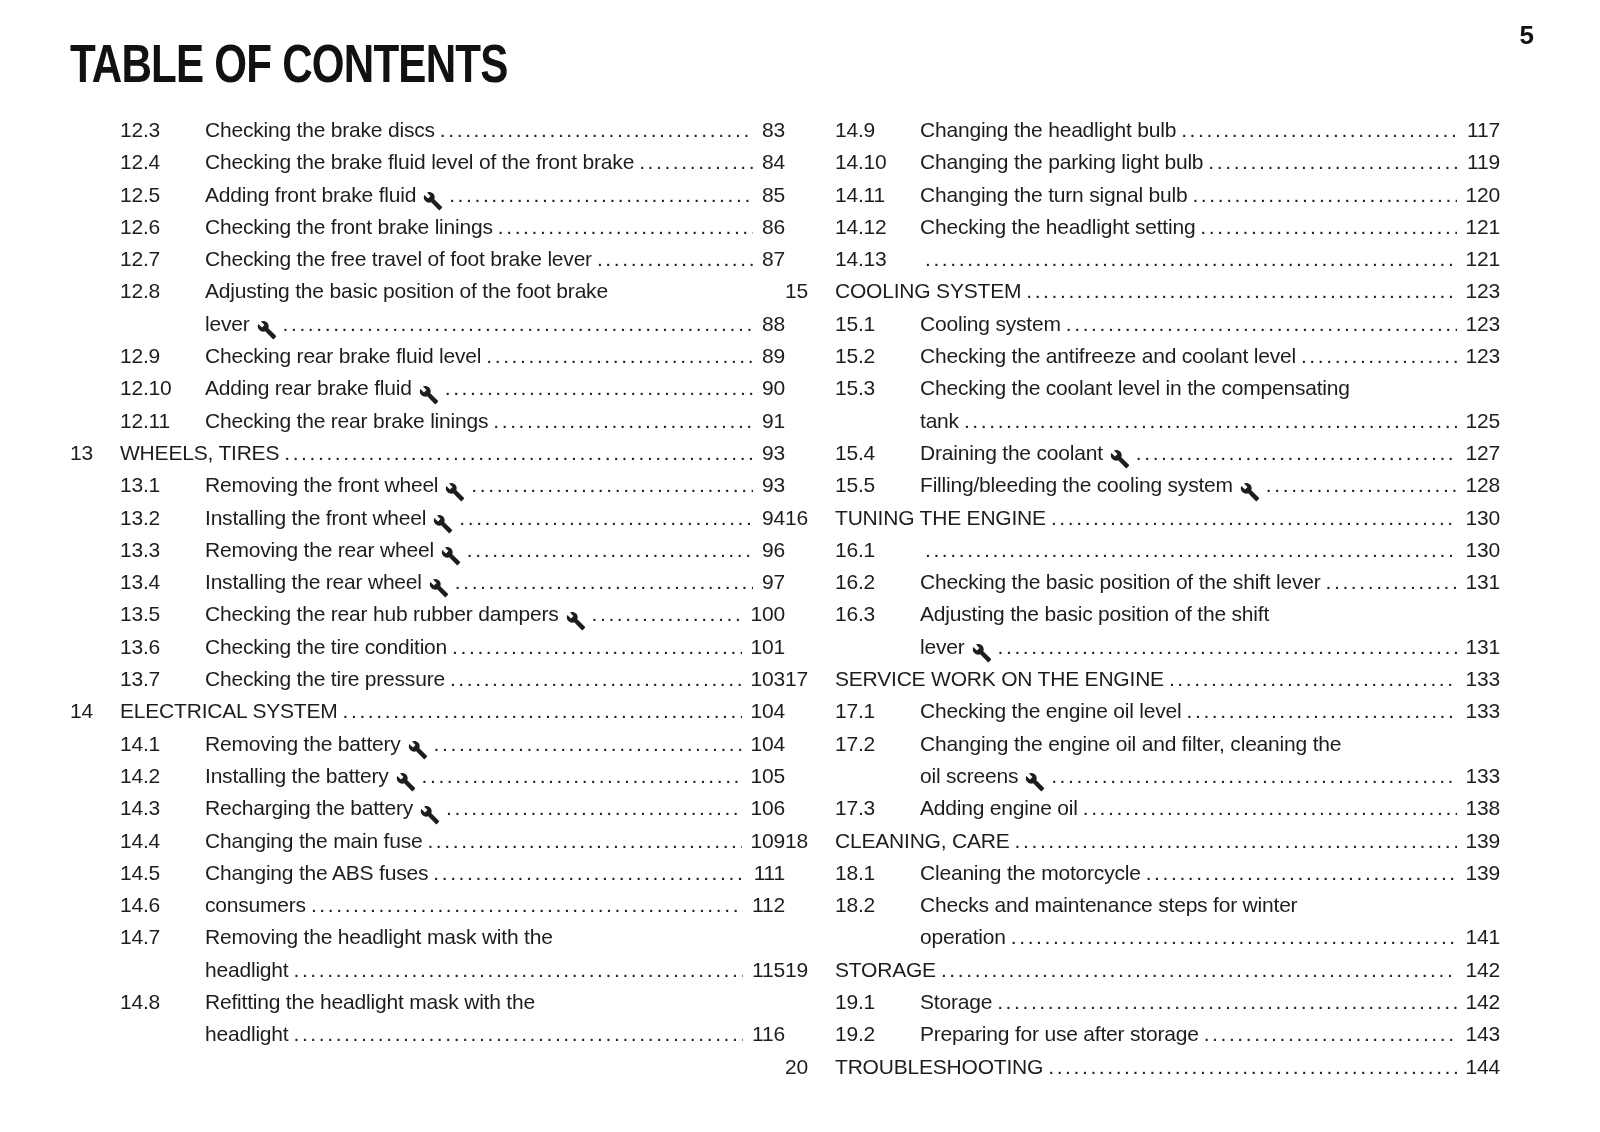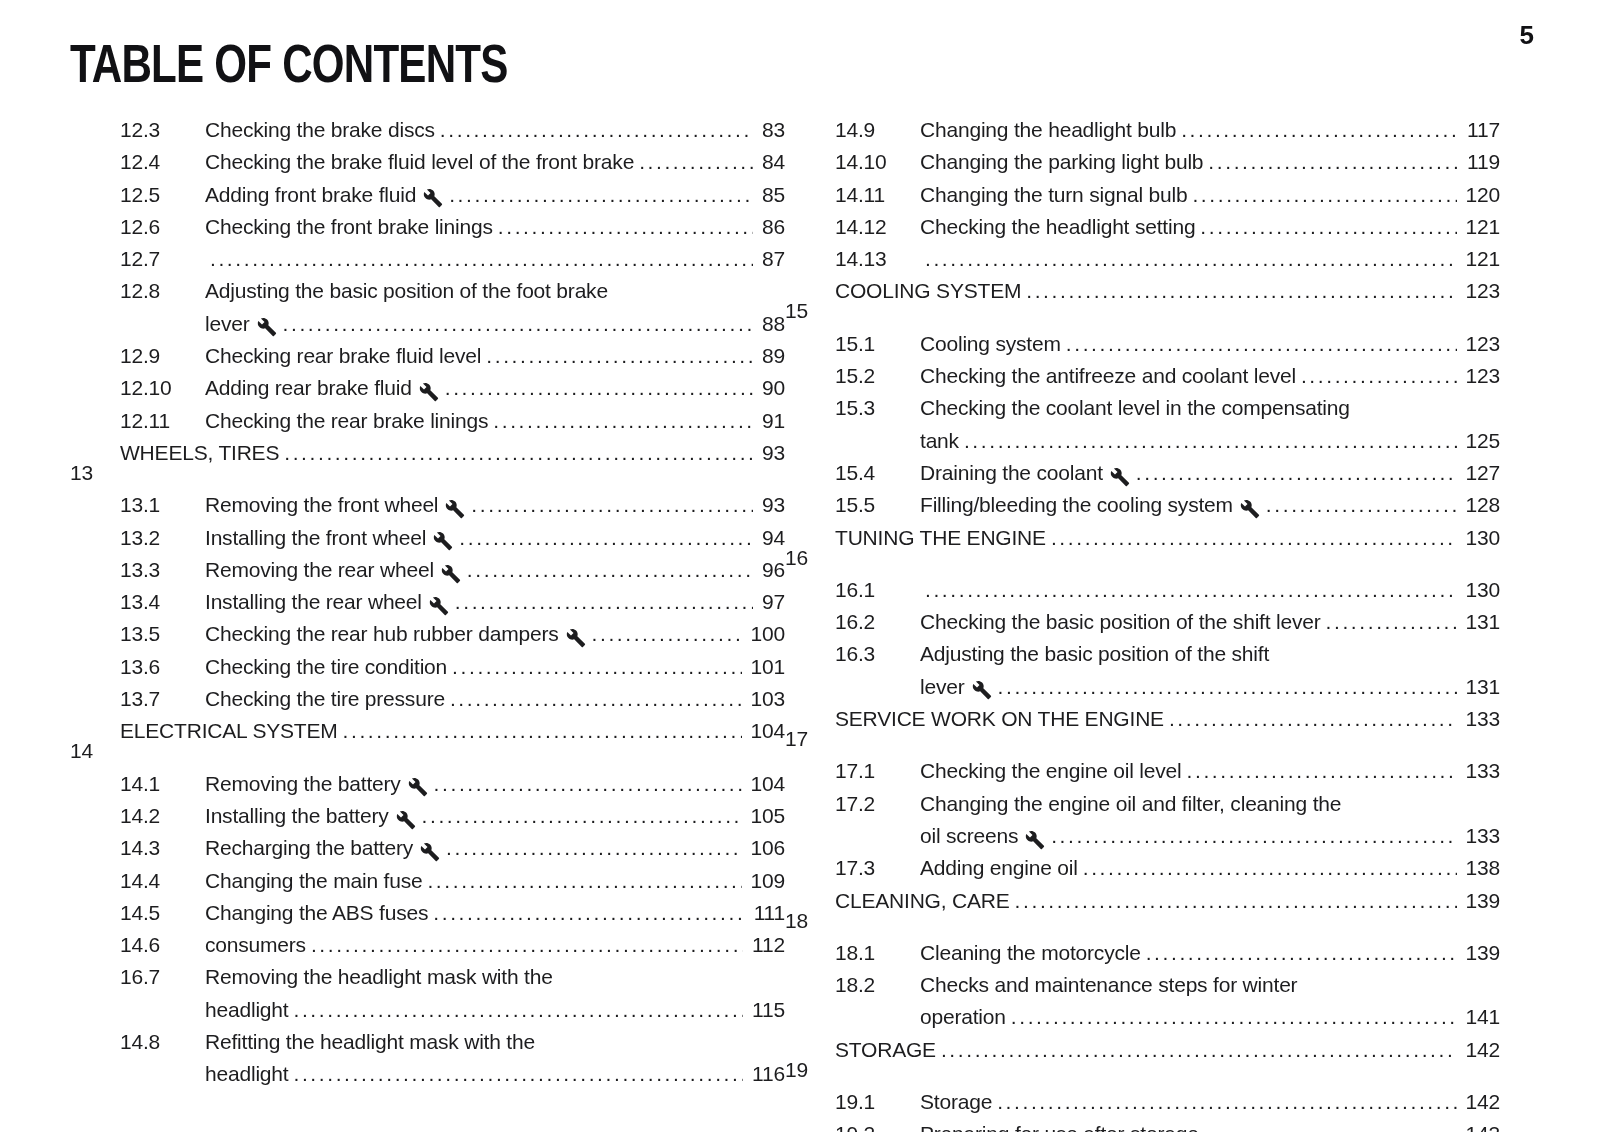--- a/index.html
+++ b/index.html
@@ -34,27 +34,27 @@
   }
 
   .columns {
     display: flex;
     padding: 24px 100px 0 70px;
   }
   .toc-col { flex: 1 1 0; min-width: 0; }
 
   .row { display: flex; font-size: 21px; line-height: 32.3px; letter-spacing: -0.2px; }
   .row .num { flex: 0 0 auto; white-space: nowrap; }
-  .row.chapter .num { width: 50px; margin-top: 20px; }
+  .row.chapter .num { width: 50px; }
   .row.sub { padding-left: 50px; }
   .row.sub .num { width: 85px; }
   .row .body { flex: 1 1 auto; min-width: 0; }
 
   .wrapline { white-space: nowrap; }
-  .lastline { display: flex; align-items: center; }
+  .lastline { display: flex; align-items: flex-end; }
   .lastline .t { flex: 0 0 auto; white-space: nowrap; }
   .leader {
     flex: 1 1 auto;
     min-width: 8px;
     overflow: hidden;
     white-space: nowrap;
     letter-spacing: 2.6px;
     margin-left: 5px;
     margin-right: 9px;
   }
@@ -121,20 +121,21 @@
               <span class="t">Checking the front brake linings</span>
               <span class="leader">....................................................................................................................................................................................</span>
               <span class="pg">86</span>
             </div>
           </div>
         </div>
         <div class="row sub">
           <span class="num">12.7</span>
           <div class="body">
             <div class="lastline">
+              <span class="t">Checking the free travel of foot brake lever</span>
               <span class="leader">....................................................................................................................................................................................</span>
               <span class="pg">87</span>
             </div>
           </div>
         </div>
         <div class="row sub">
           <span class="num">12.8</span>
           <div class="body">
             <div class="wrapline">Adjusting the basic position of the foot brake</div>
             <div class="lastline">
@@ -368,21 +369,21 @@
           <span class="num">14.6</span>
           <div class="body">
             <div class="lastline">
               <span class="t">consumers</span>
               <span class="leader">....................................................................................................................................................................................</span>
               <span class="pg">112</span>
             </div>
           </div>
         </div>
         <div class="row sub">
-          <span class="num">16.7</span>
+          <span class="num">14.7</span>
           <div class="body">
             <div class="wrapline">Removing the headlight mask with the</div>
             <div class="lastline">
               <span class="t">headlight</span>
               <span class="leader">....................................................................................................................................................................................</span>
               <span class="pg">115</span>
             </div>
           </div>
         </div>
         <div class="row sub">

